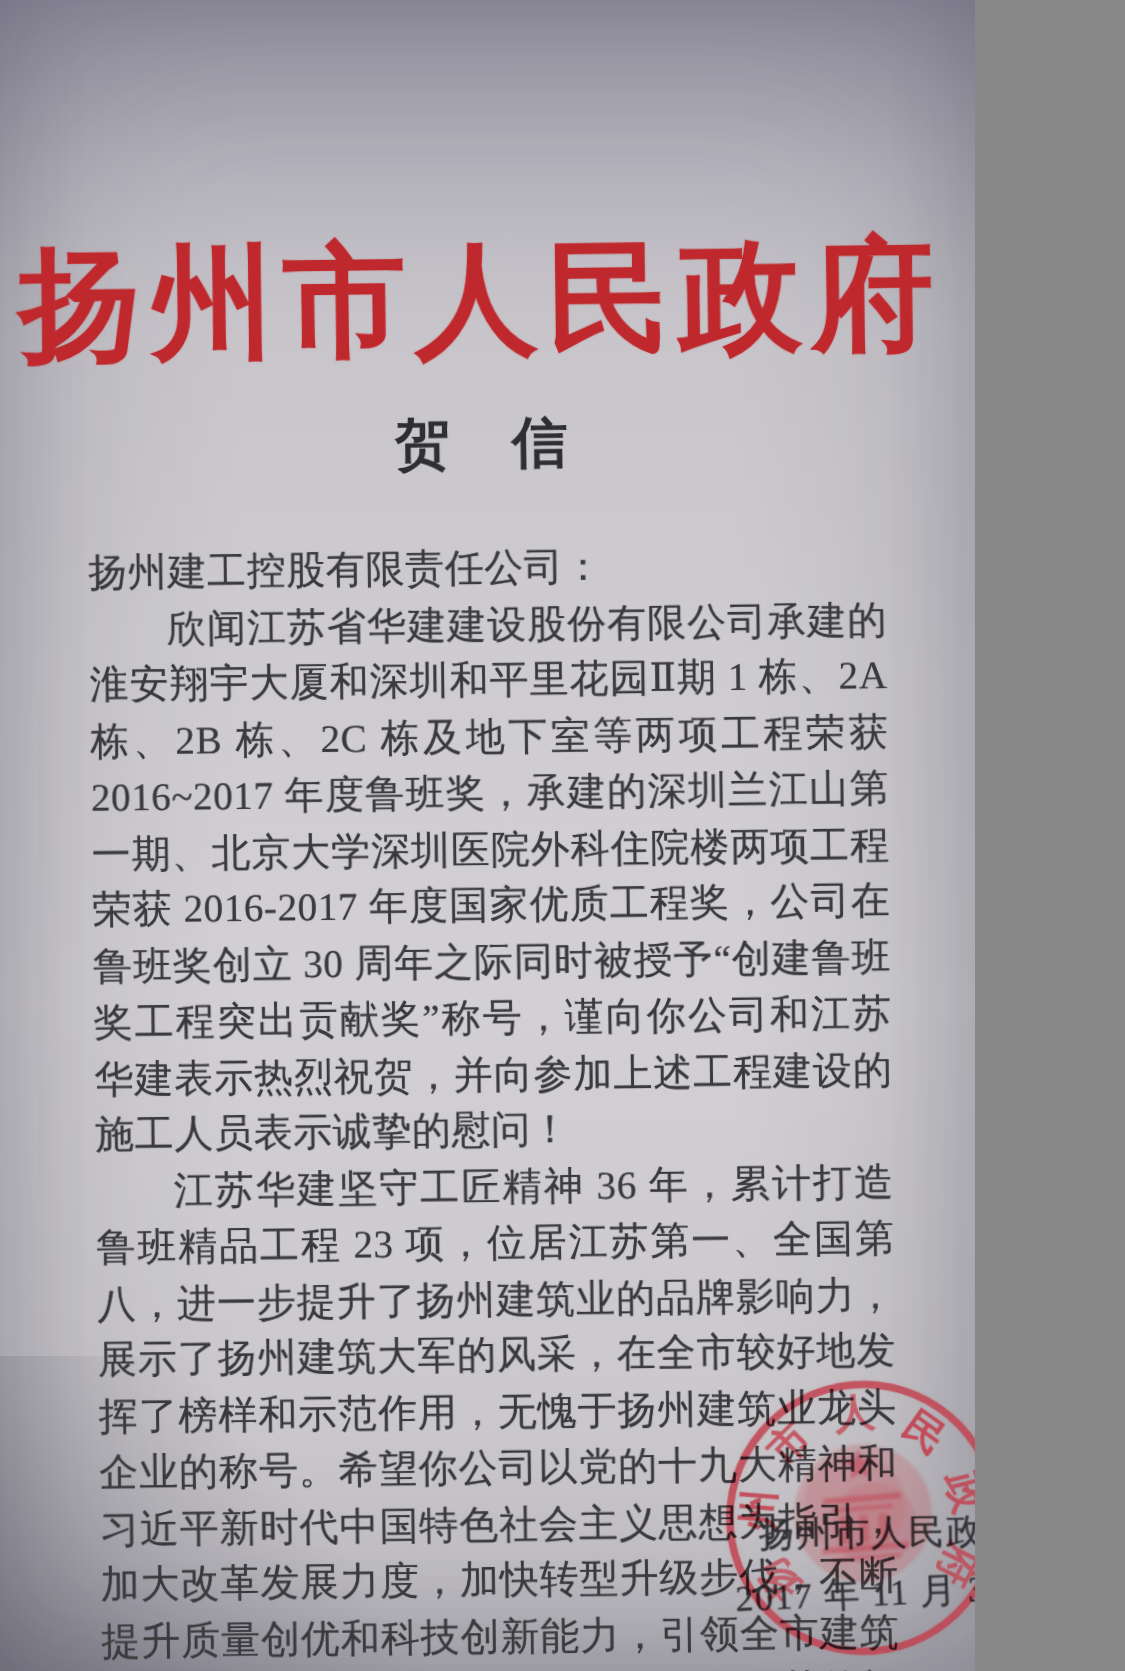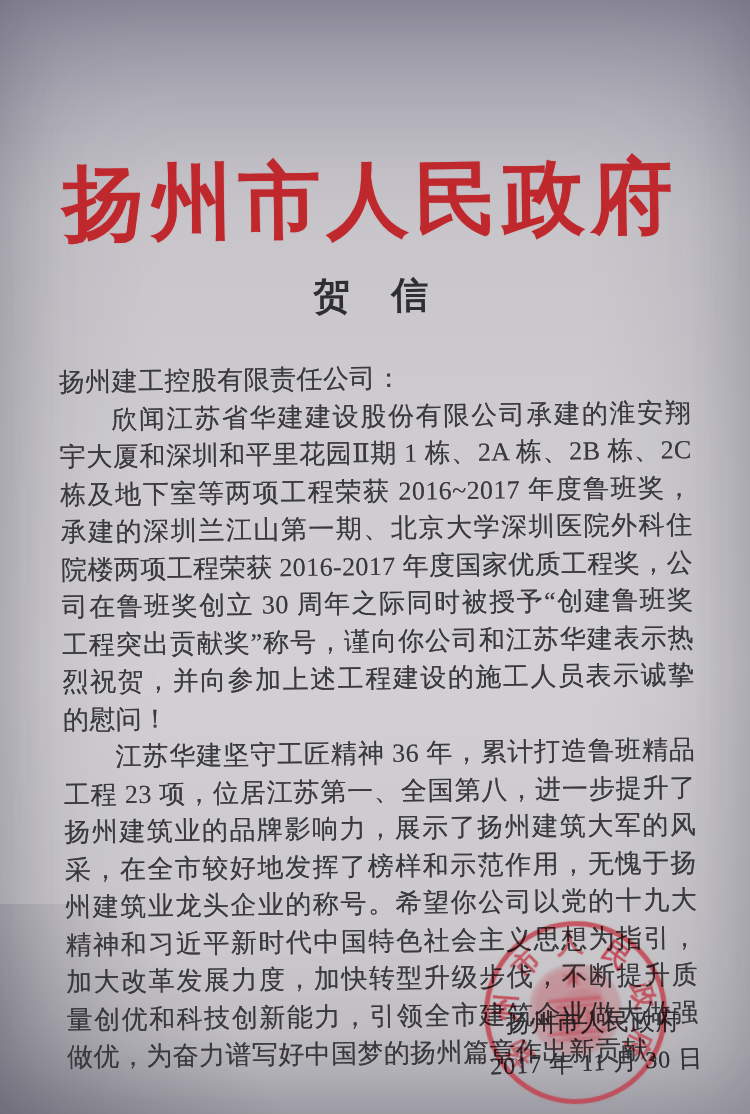--- a/index.html
+++ b/index.html
@@ -1,18 +1,18 @@
 <!DOCTYPE html>
 <html><head>
 <meta charset="utf-8">
 <style>
   html,body{margin:0;padding:0;background:#888;}
   .photo{
     position:relative;
-    width:750px;height:1114px;
+    width:650px;height:1114px;
     overflow:hidden;
     font-family:"Liberation Serif","DejaVu Serif",serif;
     background:
       linear-gradient(180deg, rgba(70,66,92,.20) 0px, rgba(70,66,92,.08) 110px, rgba(0,0,0,0) 220px),
       linear-gradient(180deg,#b4b1bd 0%,#c6c4c9 16%,#cecccf 40%,#d2d0d2 60%,#cbc9cc 82%,#c3c1c5 100%);
   }
   .vignette{
     position:absolute;inset:0;pointer-events:none;
     box-shadow:inset 0 0 150px rgba(38,35,58,.30), inset 0 -18px 60px rgba(38,35,58,.14);
   }

